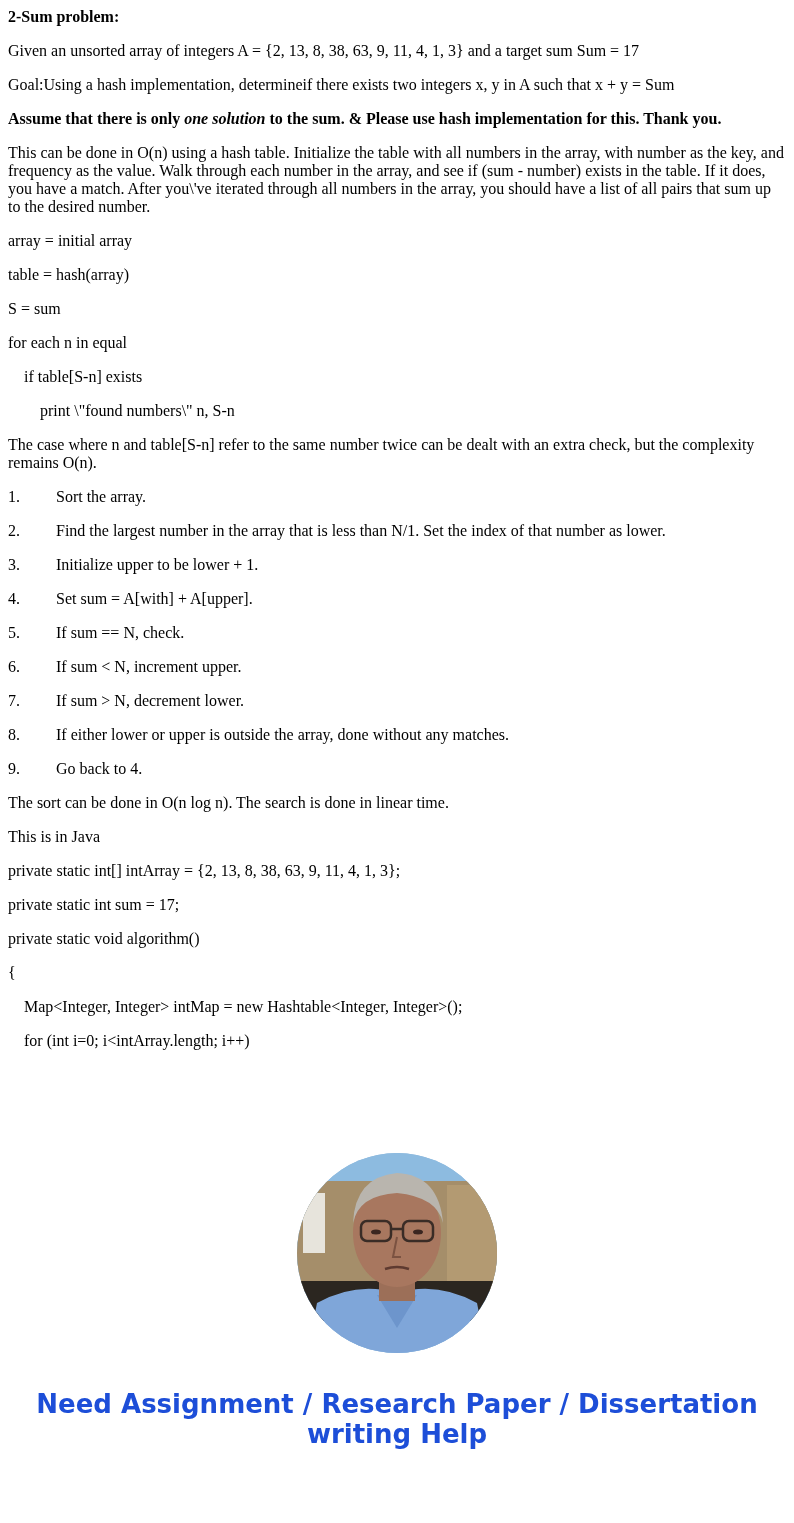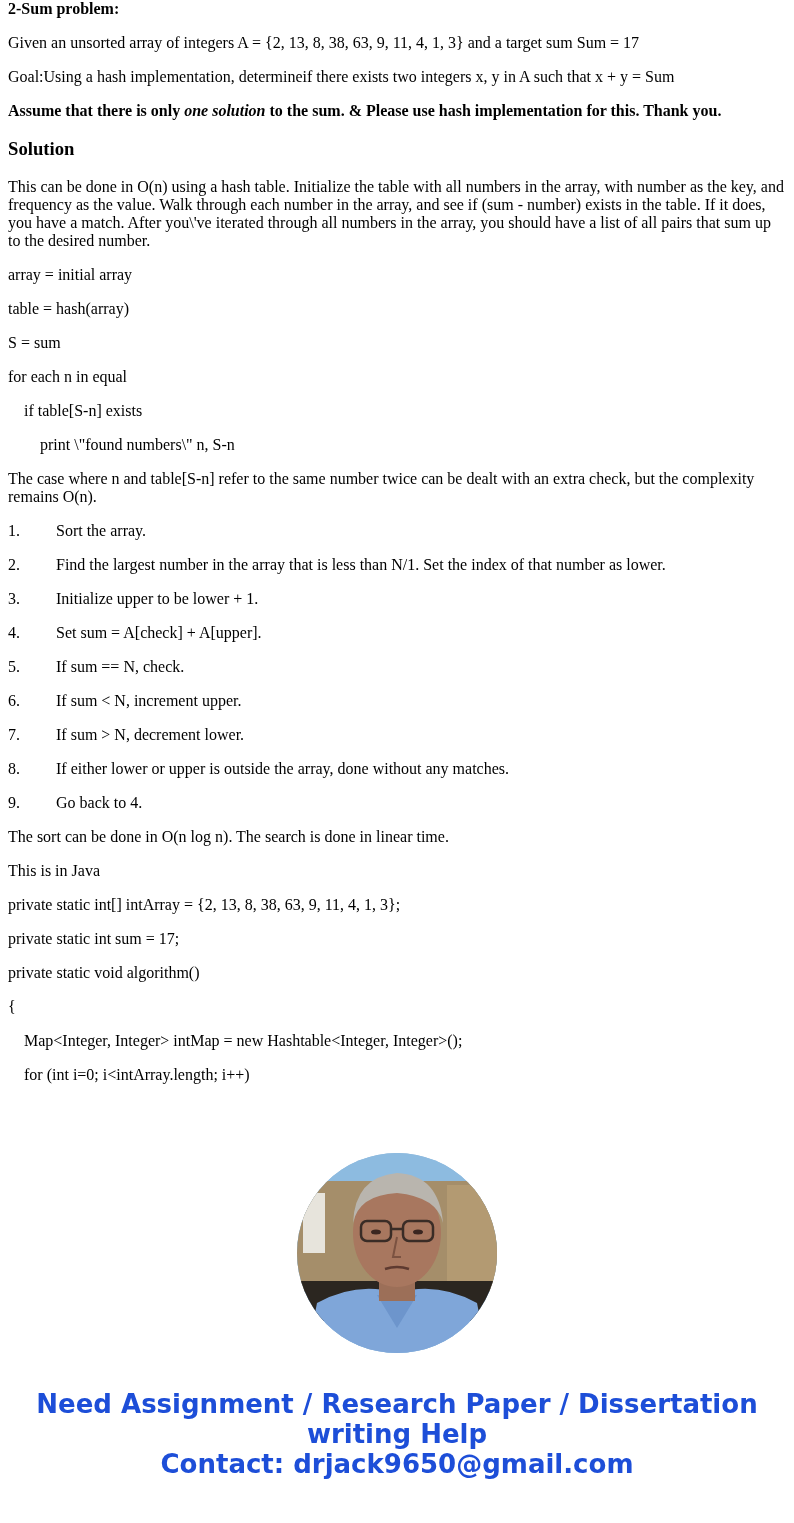--- a/index.html
+++ b/index.html
@@ -17,21 +17,21 @@
     .content {
       height: 1122px;
       overflow: hidden;
       padding: 0 8px;
       box-sizing: border-box;
     }
     .content p {
       margin: 16px 0;
     }
     .content p.first {
-      margin-top: 0;
+      margin-top: 8px;
     }
     .content h3 {
       font-size: 18.7px;
       font-weight: bold;
       margin: 18px 0;
       line-height: 22px;
     }
     .bold { font-weight: bold; }
     .indent1 { padding-left: 16px; }
     .indent2 { padding-left: 32px; }
@@ -69,21 +69,20 @@
   </style>
 </head>
 <body>
 
 <div class="content">
   <p class="first bold">2-Sum problem:</p>
   <p>Given an unsorted array of integers A = {2, 13, 8, 38, 63, 9, 11, 4, 1, 3} and a target sum Sum = 17</p>
   <p>Goal:Using a hash implementation, determineif there exists two integers x, y in A such that x + y = Sum</p>
   <p class="bold"><span>Assume that there is only </span><em>one solution</em><span> to the sum. &amp; Please use hash implementation for this. Thank you.</span></p>
 
-  <h3>Solution</h3>
 
   <p>This can be done in O(n) using a hash table. Initialize the table with all numbers in the array, with number as the key, and frequency as the value. Walk through each number in the array, and see if (sum - number) exists in the table. If it does, you have a match. After you\'ve iterated through all numbers in the array, you should have a list of all pairs that sum up to the desired number.</p>
 
   <p>array = initial array</p>
   <p>table = hash(array)</p>
   <p>S = sum</p>
   <p>for each n in equal</p>
   <p class="indent1">if table[S-n] exists</p>
   <p class="indent2">print \"found numbers\" n, S-n</p>
 
@@ -97,21 +96,21 @@
   <p class="step">
       <span class="num">2.</span>
       <span>Find the largest number in the array that is less than N/1. Set the index of that number as lower.</span>
     </p>
   <p class="step">
       <span class="num">3.</span>
       <span>Initialize upper to be lower + 1.</span>
     </p>
   <p class="step">
       <span class="num">4.</span>
-      <span>Set sum = A[check] + A[upper].</span>
+      <span>Set sum = A[with] + A[upper].</span>
     </p>
   <p class="step">
       <span class="num">5.</span>
       <span>If sum == N, check.</span>
     </p>
   <p class="step">
       <span class="num">6.</span>
       <span>If sum &lt; N, increment upper.</span>
     </p>
   <p class="step">
@@ -167,14 +166,13 @@
 
       <path d="M100 84 L96 104 L104 104" fill="none" stroke="#7b5241" stroke-width="2"></path>
       <path d="M88 116 Q100 112 112 116" fill="none" stroke="#5e3a30" stroke-width="2.5"></path>
     </svg>
   </div>
 </div>
 
 <div class="footer">
   <div>Need Assignment / Research Paper / Dissertation</div>
   <div>writing Help</div>
-  <div>Contact: drjack9650@gmail.com</div>
 </div>
 
 </body></html>

